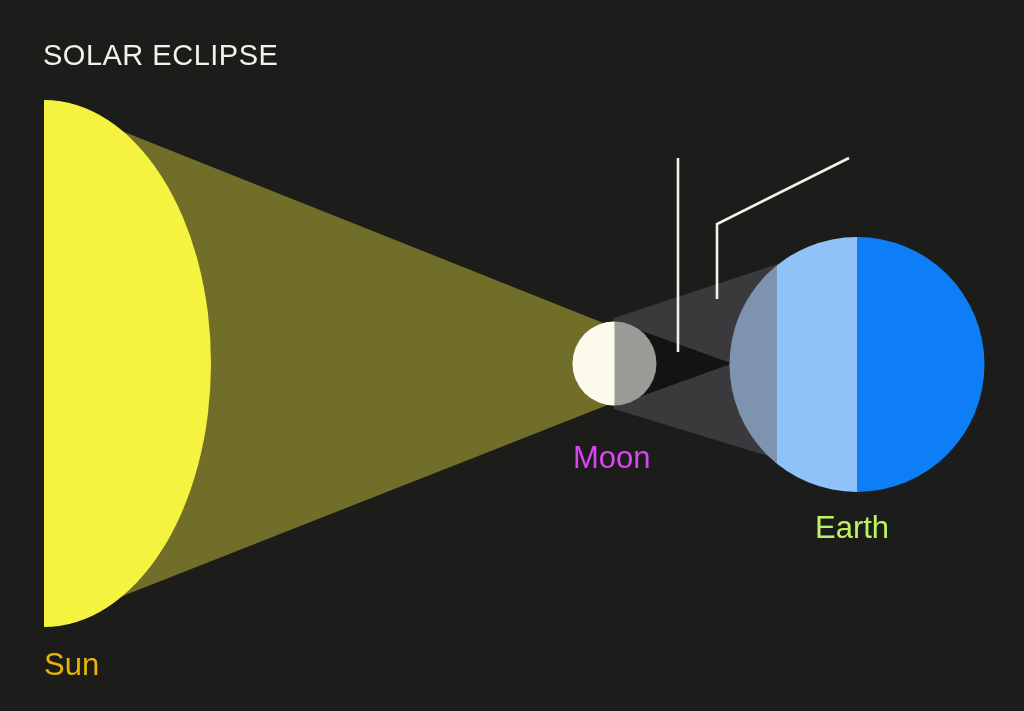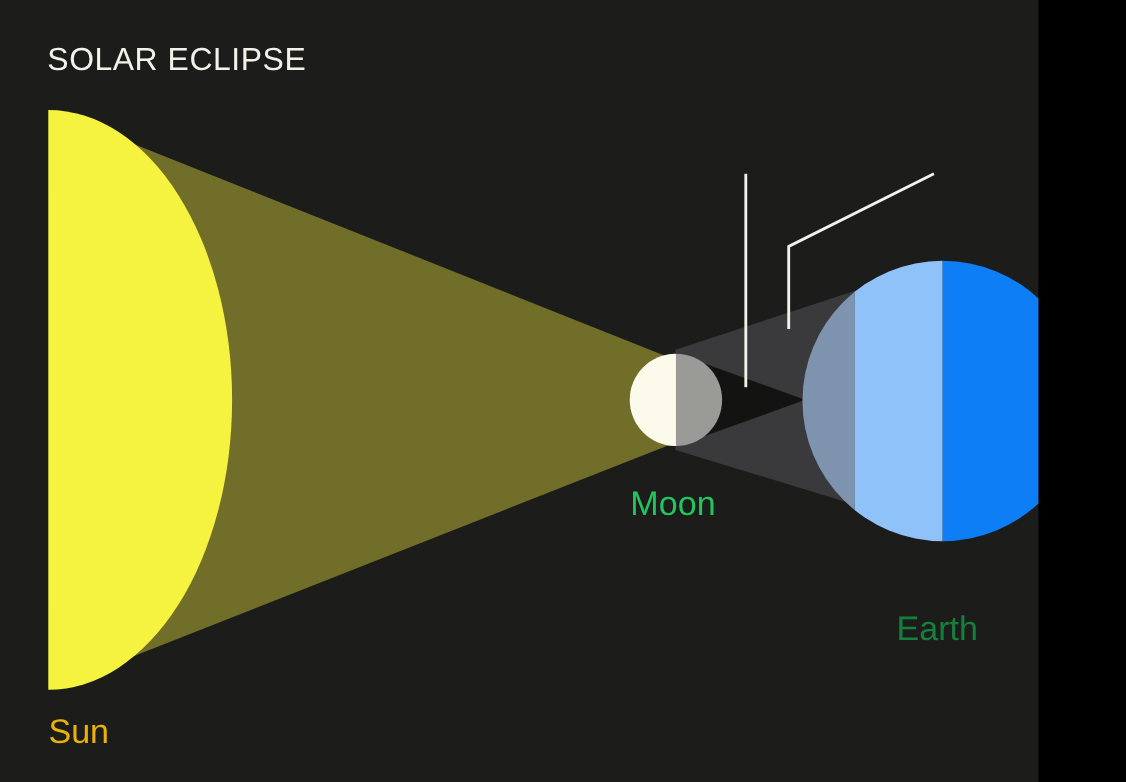--- a/index.html
+++ b/index.html
@@ -2,21 +2,21 @@
 <html><head>
 <meta charset="utf-8">
 <style>
   html, body {
     margin: 0;
     padding: 0;
     background: #000;
   }
   .stage {
     position: relative;
-    width: 944px;
+    width: 1024px;
     height: 711px;
     overflow: hidden;
     font-family: "Liberation Sans", "DejaVu Sans", sans-serif;
   }
   .stage svg {
     position: absolute;
     left: 0;
     top: 0;
   }
   .lbl {
@@ -69,18 +69,18 @@
 
     <line x1="678" y1="158" x2="678" y2="352" stroke-width="2.6" stroke="#f2f1ea"></line>
 
     <polyline points="849,158 717,224 717,299" fill="none" stroke-width="2.6" stroke="#f2f1ea"></polyline>
   </svg>
 
   <div class="lbl lbl-title" style="color: rgb(242, 241, 234);">SOLAR ECLIPSE</div>
 
 
 
-  <div class="lbl lbl-moon" style="color: #22c55e;">Moon</div>
+  <div class="lbl lbl-moon" style="color: #d946ef;">Moon</div>
 
-  <div class="lbl lbl-earth" style="color: #15803d; margin-top: 44px;">Earth</div>
+  <div class="lbl lbl-earth" style="color: #bef264;">Earth</div>
 
   <div class="lbl lbl-sun" style="color: #eab308;">Sun</div>
 </div>
 
 </body></html>

